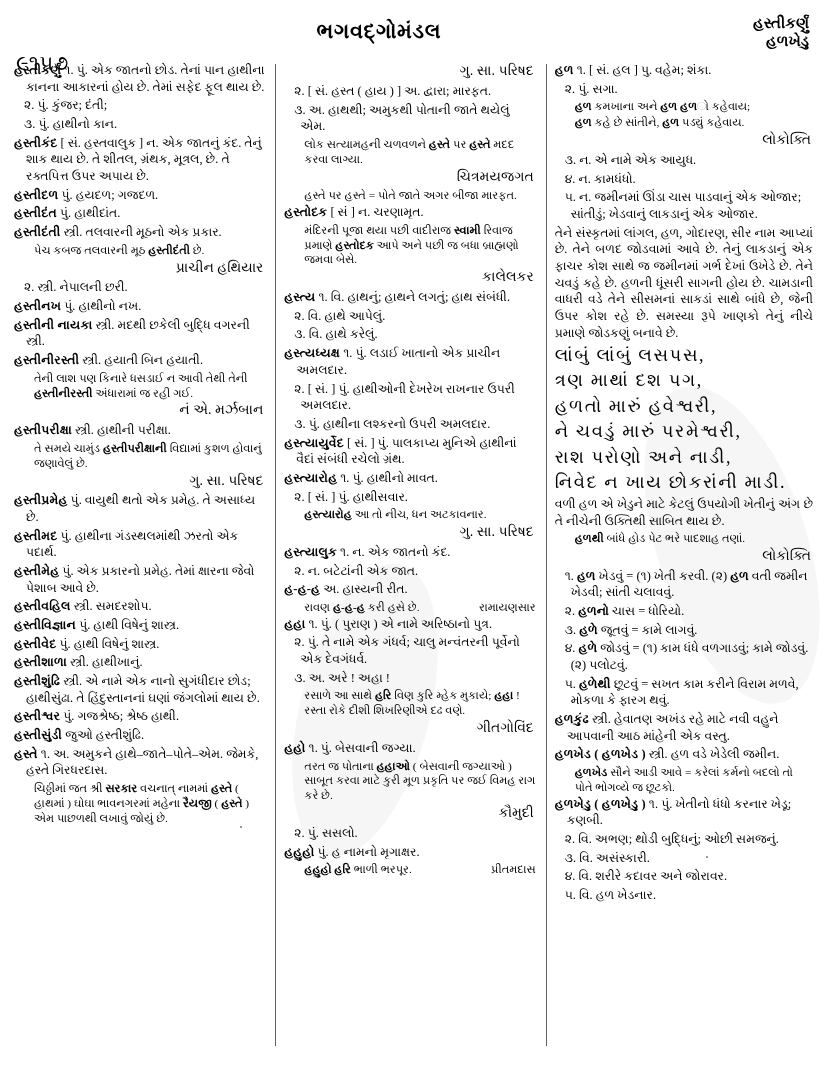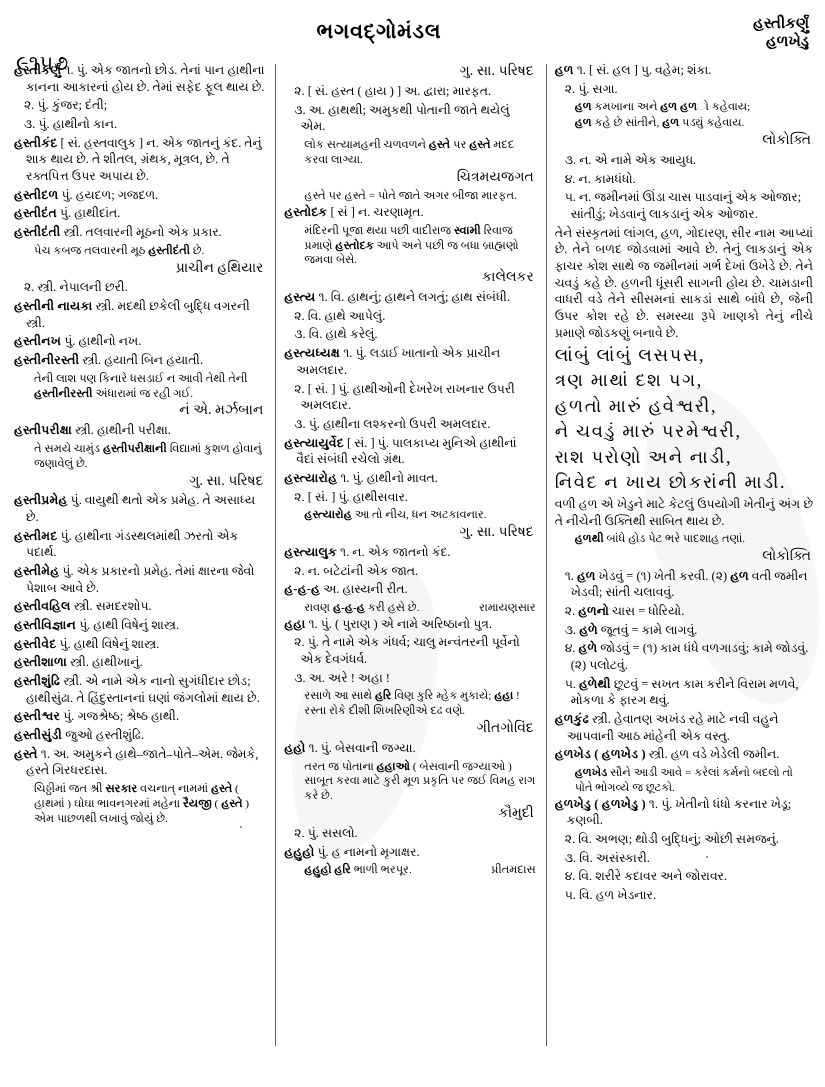--- a/index.html
+++ b/index.html
@@ -168,22 +168,22 @@
         <p class="entry"><span class="hw">હસ્તીકર્ણું</span><span> ૧. પું. એક જાતનો છોડ. તેનાં પાન હાથીના કાનના આકારનાં હોય છે. તેમાં સફેદ ફૂલ થાય છે.</span></p>
         <p class="sense">૨. પું. કુંજર; દંતી;</p>
         <p class="sense">૩. પું. હાથીનો કાન.</p>
         <p class="entry"><span class="hw">હસ્તીકંદ</span><span> [ સં. હસ્તવાલુક ] ન. એક જાતનું કંદ. તેનું શાક થાય છે. તે શીતલ, ગ્રંથક, મૂત્રલ, છે. તે રક્તપિત્ત ઉપર અપાય છે.</span></p>
         <p class="entry"><span class="hw">હસ્તીદળ</span><span> પું. હયદળ; ગજદળ.</span></p>
         <p class="entry"><span class="hw">હસ્તીદંત</span><span> પું. હાથીદાંત.</span></p>
         <p class="entry"><span class="hw">હસ્તીદંતી</span><span> સ્ત્રી. તલવારની મૂઠનો એક પ્રકાર.</span></p>
         <p class="quote">પેચ કબજ તલવારની મૂઠ <span class="b">હસ્તીદંતી</span> છે.</p>
         <p class="src">પ્રાચીન હથિયાર</p>
         <p class="sense">૨. સ્ત્રી. નેપાલની છરી.</p>
+        <p class="entry"><span class="hw">હસ્તીનખ</span><span> પું. હાથીનો નખ.</span></p>
         <p class="entry"><span class="hw">હસ્તીની નાયકા</span><span> સ્ત્રી. મદથી છકેલી બુદ્ધિ વગરની સ્ત્રી.</span></p>
-        <p class="entry"><span class="hw">હસ્તીનખ</span><span> પું. હાથીનો નખ.</span></p>
         <p class="entry"><span class="hw">હસ્તીનીરસ્તી</span><span> સ્ત્રી. હયાતી બિન હયાતી.</span></p>
         <p class="quote">તેની લાશ પણ કિનારે ધસડાઈ ન આવી તેથી તેની <span class="b">હસ્તીનીરસ્તી</span> અંધારામાં જ રહી ગઈ.</p>
         <p class="src">નં એ. મર્ઝબાન</p>
         <p class="entry"><span class="hw">હસ્તીપરીક્ષા</span><span> સ્ત્રી. હાથીની પરીક્ષા.</span></p>
         <p class="quote">તે સમયે ચામુંડ <span class="b">હસ્તીપરીક્ષાની</span> વિદ્યામાં કુશળ હોવાનું જણાવેલું છે.</p>
         <p class="src">ગુ. સા. પરિષદ</p>
         <p class="entry"><span class="hw">હસ્તીપ્રમેહ</span><span> પું. વાયુથી થતો એક પ્રમેહ. તે અસાધ્ય છે.</span></p>
         <p class="entry"><span class="hw">હસ્તીમદ</span><span> પું. હાથીના ગંડસ્થલમાંથી ઝરતો એક પદાર્થ.</span></p>
         <p class="entry"><span class="hw">હસ્તીમેહ</span><span> પું. એક પ્રકારનો પ્રમેહ. તેમાં ક્ષારના જેવો પેશાબ આવે છે.</span></p>
         <p class="entry"><span class="hw">હસ્તીવહિલ</span><span> સ્ત્રી. સમદરશોપ.</span></p>

